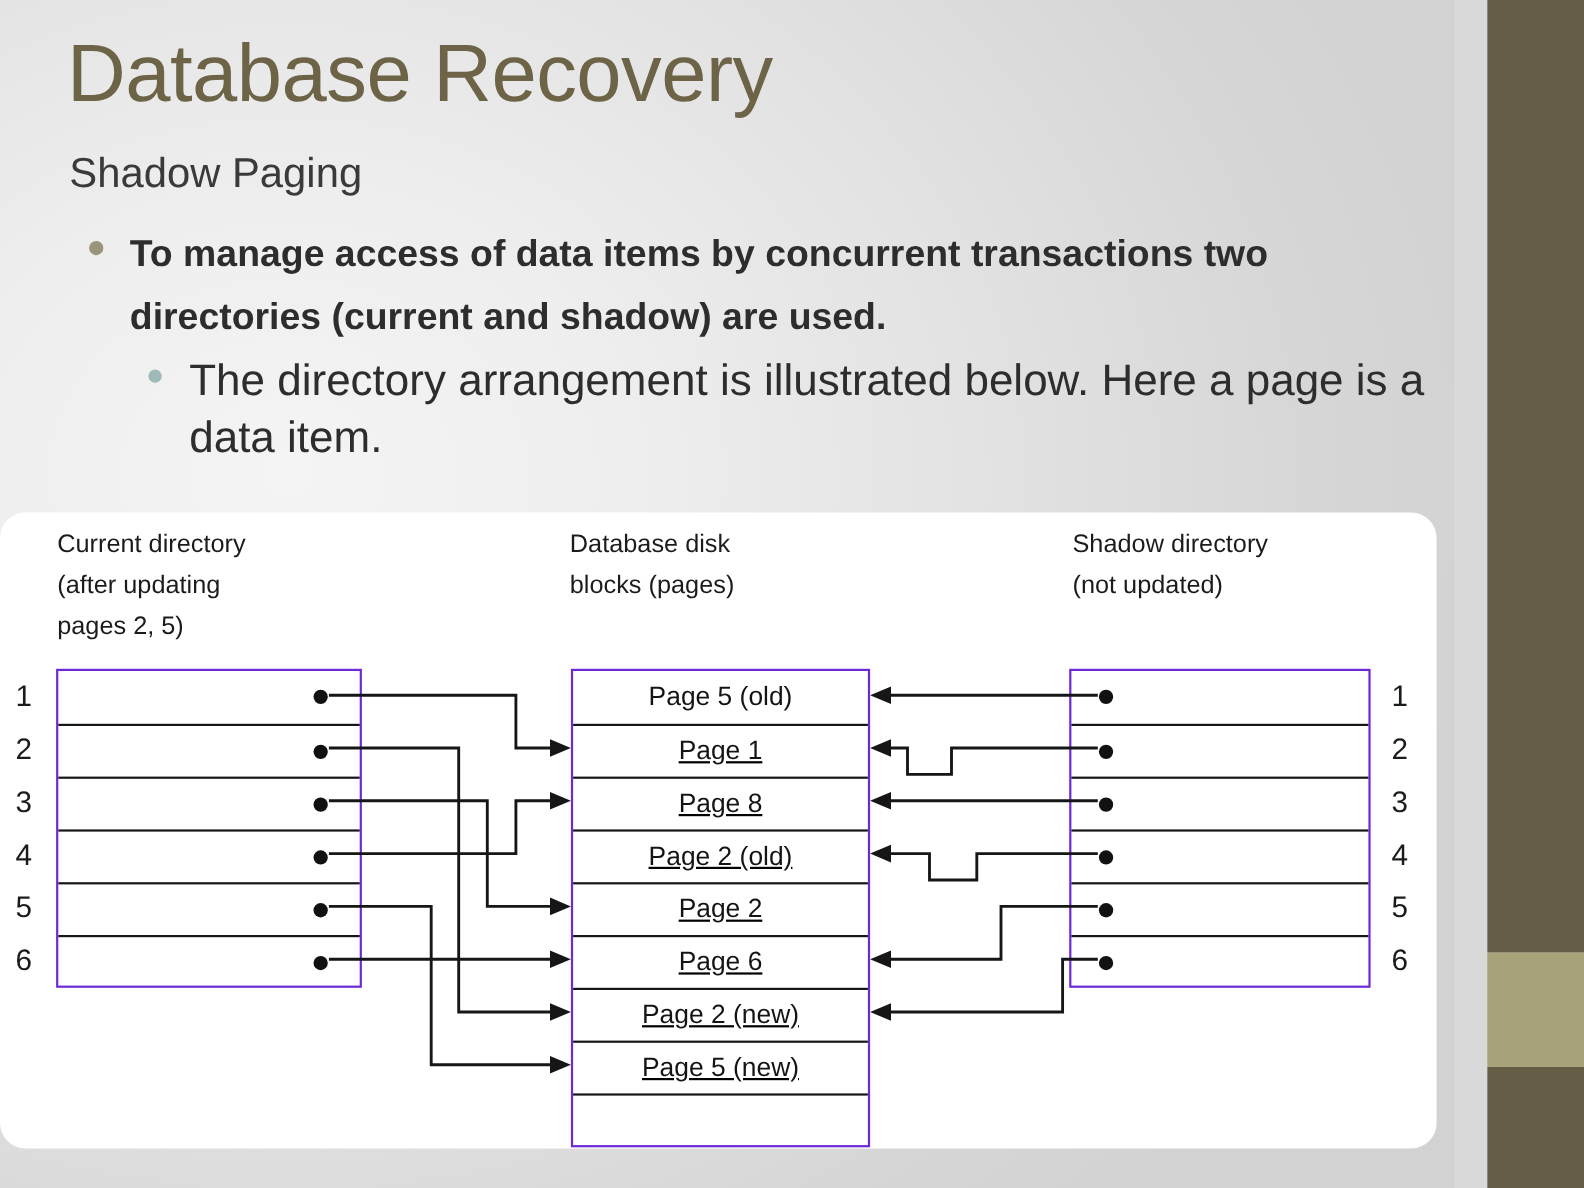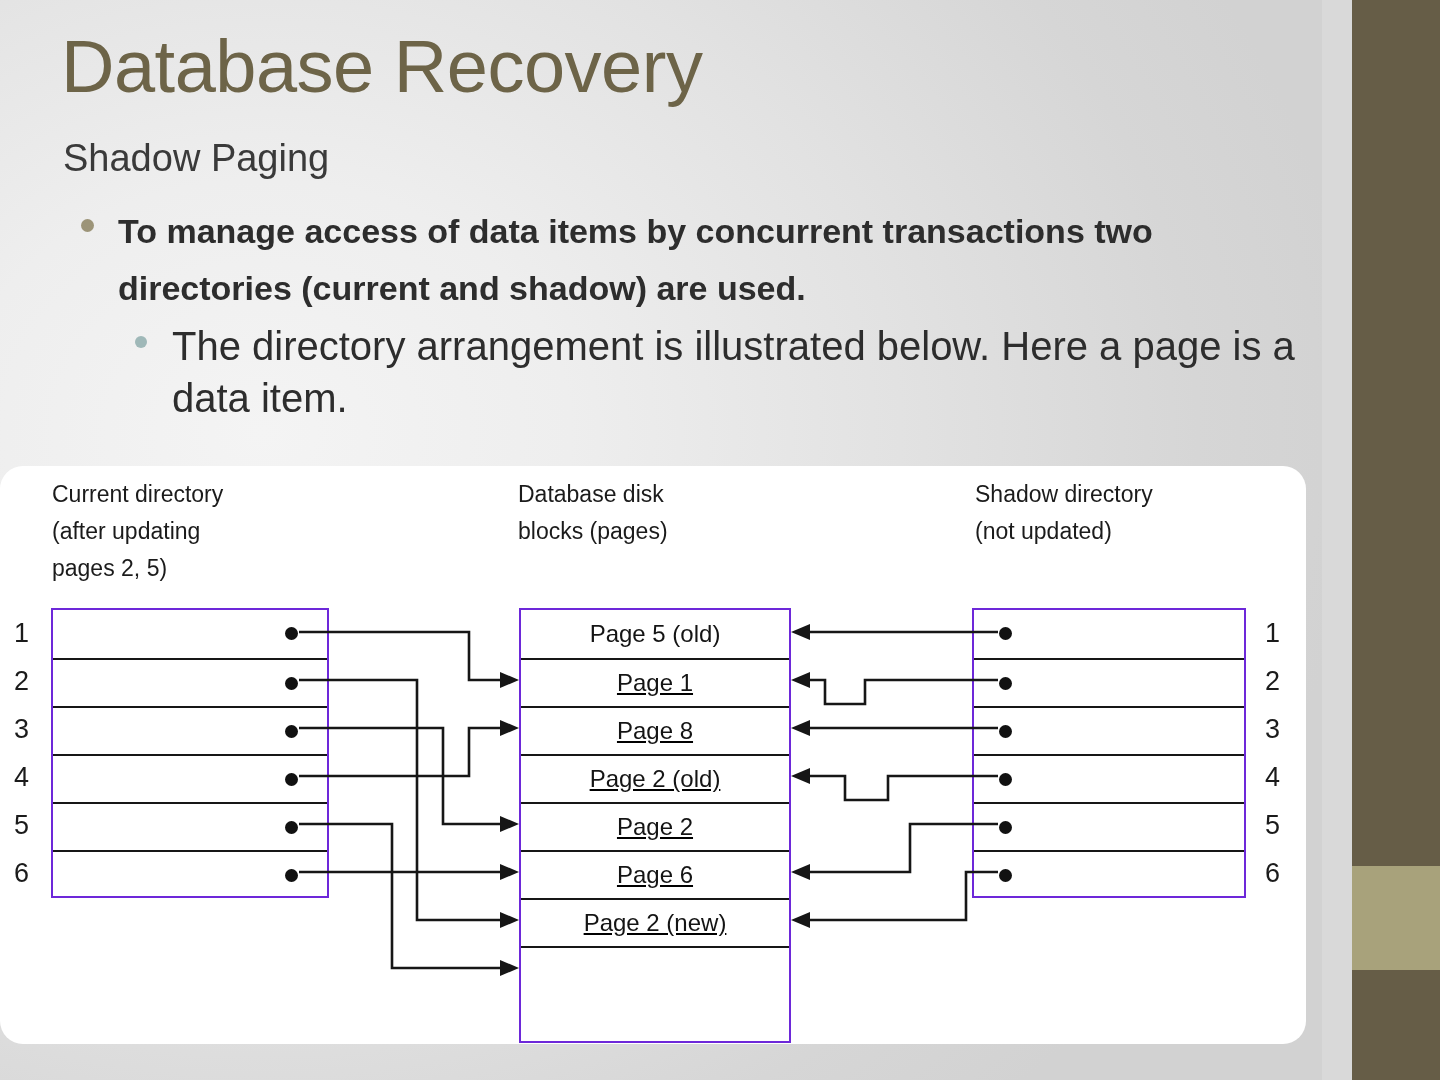--- a/index.html
+++ b/index.html
@@ -174,20 +174,23 @@
         <div class="row">
             <span class="cap">Page 2</span>
           </div>
         <div class="row">
             <span class="cap">Page 6</span>
           </div>
         <div class="row">
             <span class="cap">Page 2 (new)</span>
           </div>
         <div class="row">
+            <span class="cap">Page 5 (new)</span>
+          </div>
+        <div class="row">
             <span class="cap"></span>
           </div>
       </div>
 
       <div class="tbl" id="tbl-shadow">
         <div class="row">
             <span class="dotmark"></span>
           </div>
         <div class="row">
             <span class="dotmark"></span>

